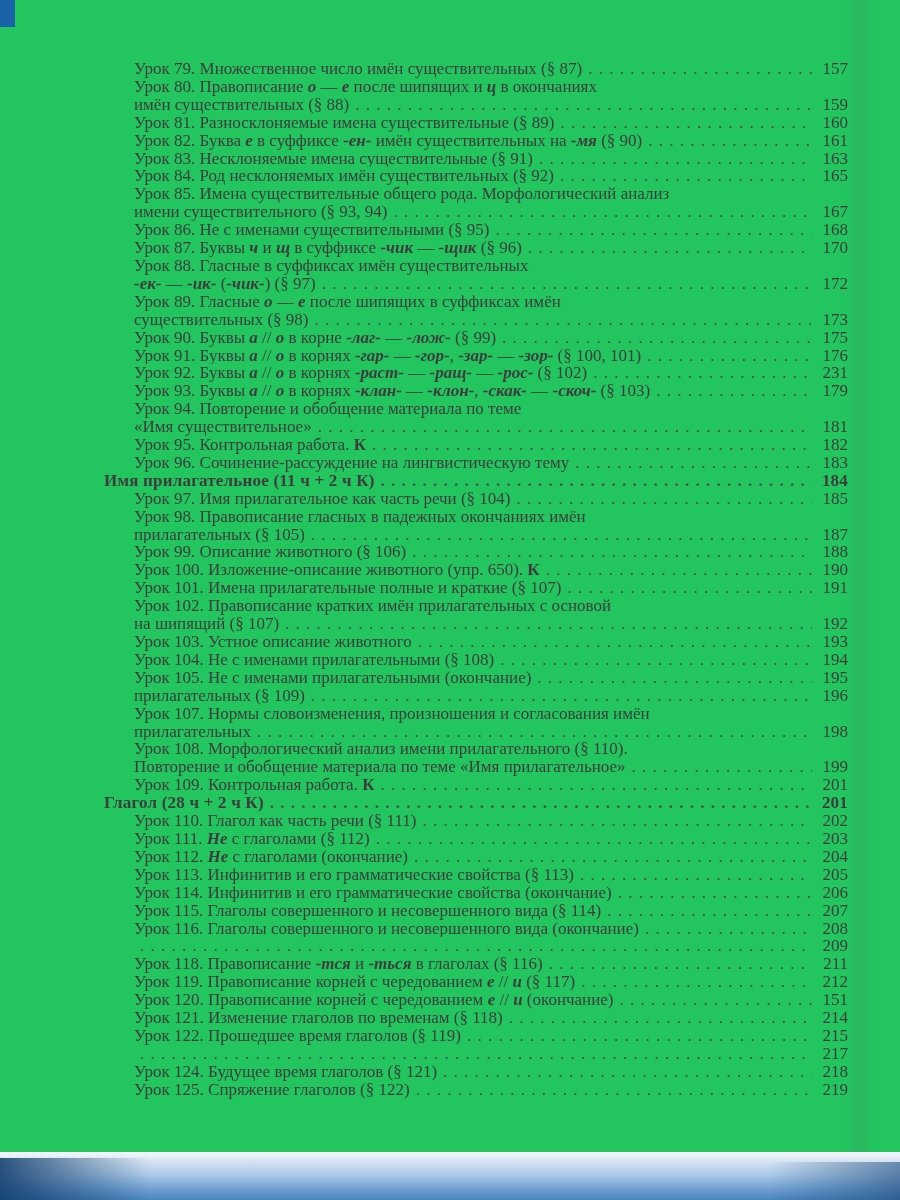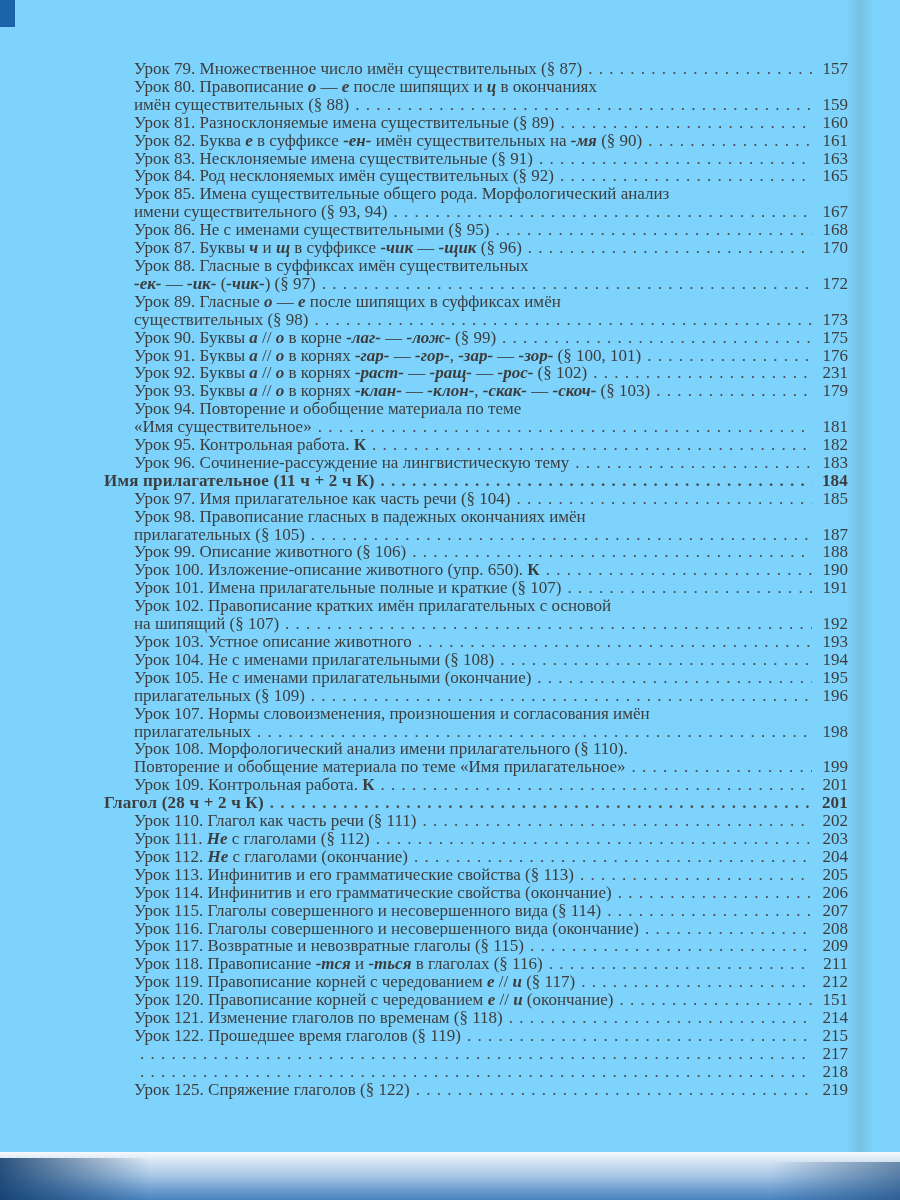--- a/index.html
+++ b/index.html
@@ -6,21 +6,21 @@
   html, body { width: 900px; height: 1200px; }
   body {
     background: #ffffff;
     font-family: "Liberation Serif", "DejaVu Serif", serif;
     overflow: hidden;
   }
   .scan {
     position: relative;
     width: 900px;
     height: 1200px;
-    background: #7dd3fc;
+    background: #22c55e;
     overflow: hidden;
     color: #3d3d3d;
   }
   
   .notch {
     position: absolute;
     left: 0; top: 0;
     width: 15px; height: 27px;
     background: #1a63a9;
   }
@@ -402,21 +402,20 @@
       </div>
       <div class="entry lesson">
         <div class="line">
           <span class="txt"><span>Урок 116. Глаголы совершенного и несовершенного вида (окончание)</span></span>
           <span class="leader">. . . . . . . . . . . . . . . . . . . . . . . . . . . . . . . . . . . . . . . . . . . . . . . . . . . . . . . . . . . . . . . . . . . . . . . . . . . . . . . . . . . . . . . . . . . . . . . . . . . . . . . . . . . . . . . . . . . . . . . . . . . . . . . . . . . . . . . . . . . . . . . . . . . . . . . . . . . . . . . . . . . . . . . . . . . . . . . . . . . . </span>
           <span class="pnum">208</span>
         </div>
       </div>
       <div class="entry lesson">
         <div class="line">
-          <span class="txt"><span>Урок 117. Возвратные и невозвратные глаголы (§ 115)</span></span>
           <span class="leader">. . . . . . . . . . . . . . . . . . . . . . . . . . . . . . . . . . . . . . . . . . . . . . . . . . . . . . . . . . . . . . . . . . . . . . . . . . . . . . . . . . . . . . . . . . . . . . . . . . . . . . . . . . . . . . . . . . . . . . . . . . . . . . . . . . . . . . . . . . . . . . . . . . . . . . . . . . . . . . . . . . . . . . . . . . . . . . . . . . . . </span>
           <span class="pnum">209</span>
         </div>
       </div>
       <div class="entry lesson">
         <div class="line">
           <span class="txt"><span>Урок 118. Правописание </span><span class="bi">-тся</span><span> и </span><span class="bi">-ться</span><span> в глаголах (§ 116)</span></span>
           <span class="leader">. . . . . . . . . . . . . . . . . . . . . . . . . . . . . . . . . . . . . . . . . . . . . . . . . . . . . . . . . . . . . . . . . . . . . . . . . . . . . . . . . . . . . . . . . . . . . . . . . . . . . . . . . . . . . . . . . . . . . . . . . . . . . . . . . . . . . . . . . . . . . . . . . . . . . . . . . . . . . . . . . . . . . . . . . . . . . . . . . . . . </span>
           <span class="pnum">211</span>
         </div>
@@ -450,20 +449,21 @@
         </div>
       </div>
       <div class="entry lesson">
         <div class="line">
           <span class="leader">. . . . . . . . . . . . . . . . . . . . . . . . . . . . . . . . . . . . . . . . . . . . . . . . . . . . . . . . . . . . . . . . . . . . . . . . . . . . . . . . . . . . . . . . . . . . . . . . . . . . . . . . . . . . . . . . . . . . . . . . . . . . . . . . . . . . . . . . . . . . . . . . . . . . . . . . . . . . . . . . . . . . . . . . . . . . . . . . . . . . </span>
           <span class="pnum">217</span>
         </div>
       </div>
       <div class="entry lesson">
         <div class="line">
+          <span class="txt"><span>Урок 124. Будущее время глаголов (§ 121)</span></span>
           <span class="leader">. . . . . . . . . . . . . . . . . . . . . . . . . . . . . . . . . . . . . . . . . . . . . . . . . . . . . . . . . . . . . . . . . . . . . . . . . . . . . . . . . . . . . . . . . . . . . . . . . . . . . . . . . . . . . . . . . . . . . . . . . . . . . . . . . . . . . . . . . . . . . . . . . . . . . . . . . . . . . . . . . . . . . . . . . . . . . . . . . . . . </span>
           <span class="pnum">218</span>
         </div>
       </div>
       <div class="entry lesson">
         <div class="line">
           <span class="txt"><span>Урок 125. Спряжение глаголов (§ 122)</span></span>
           <span class="leader">. . . . . . . . . . . . . . . . . . . . . . . . . . . . . . . . . . . . . . . . . . . . . . . . . . . . . . . . . . . . . . . . . . . . . . . . . . . . . . . . . . . . . . . . . . . . . . . . . . . . . . . . . . . . . . . . . . . . . . . . . . . . . . . . . . . . . . . . . . . . . . . . . . . . . . . . . . . . . . . . . . . . . . . . . . . . . . . . . . . . </span>
           <span class="pnum">219</span>
         </div>

